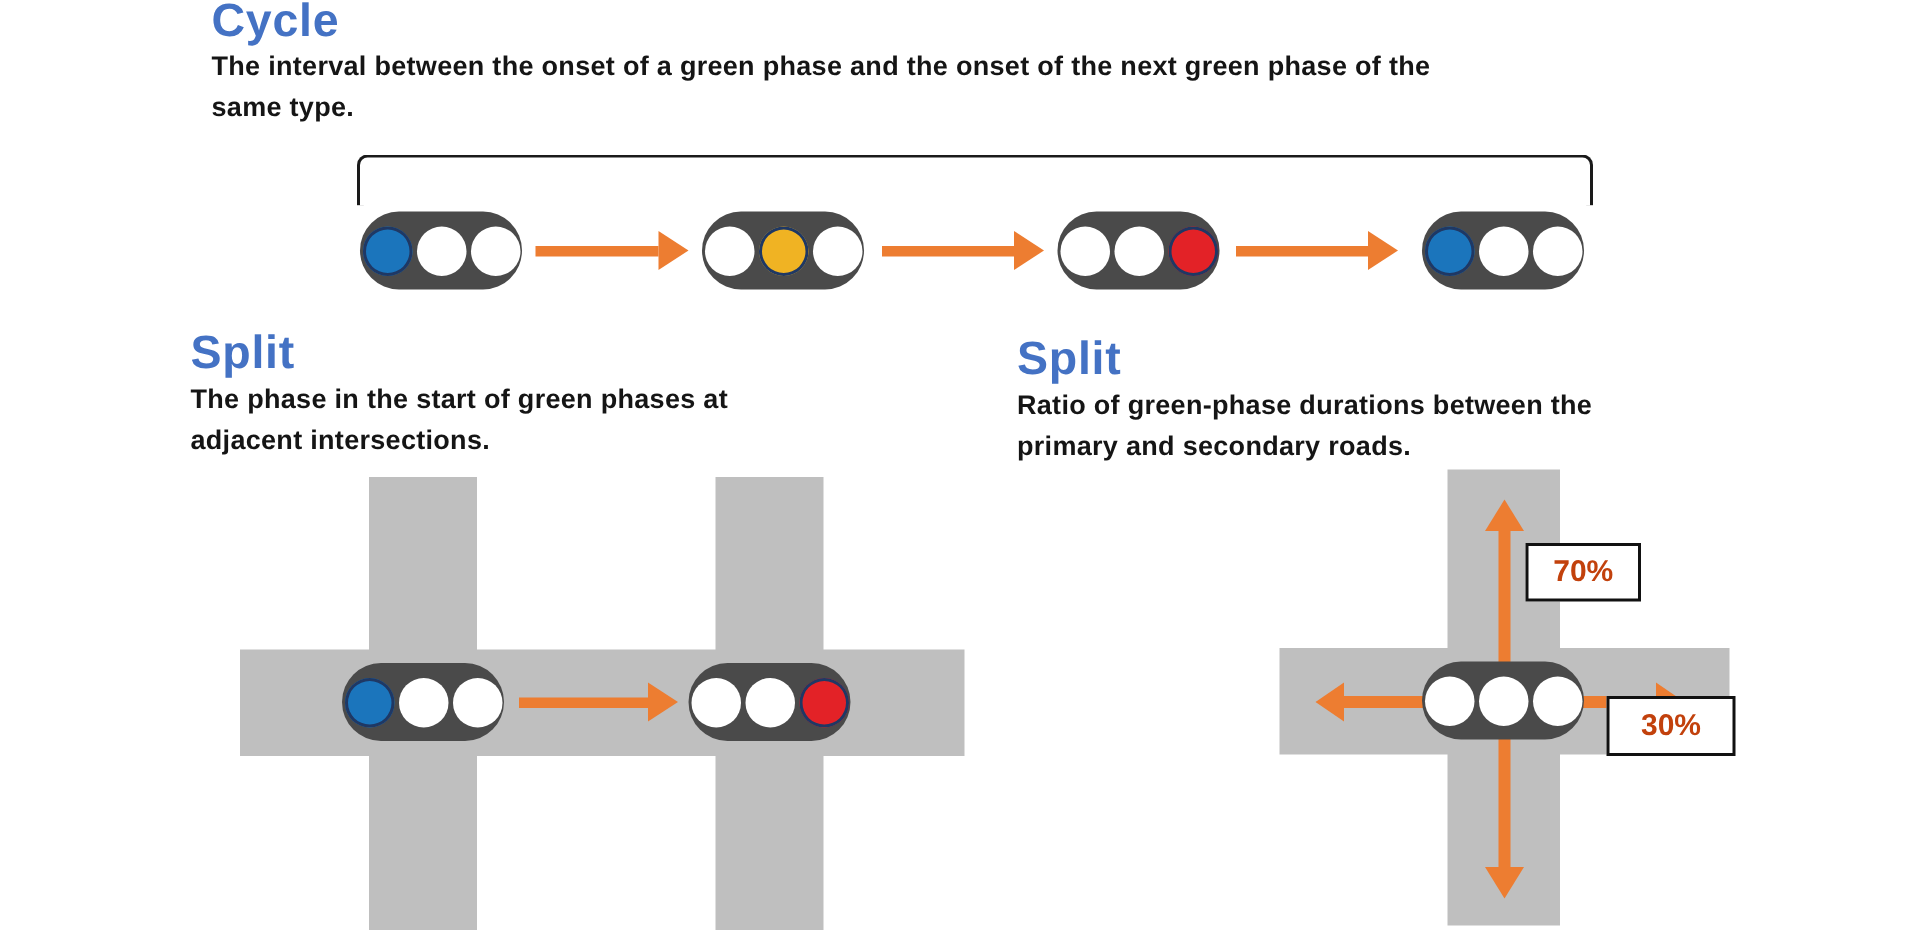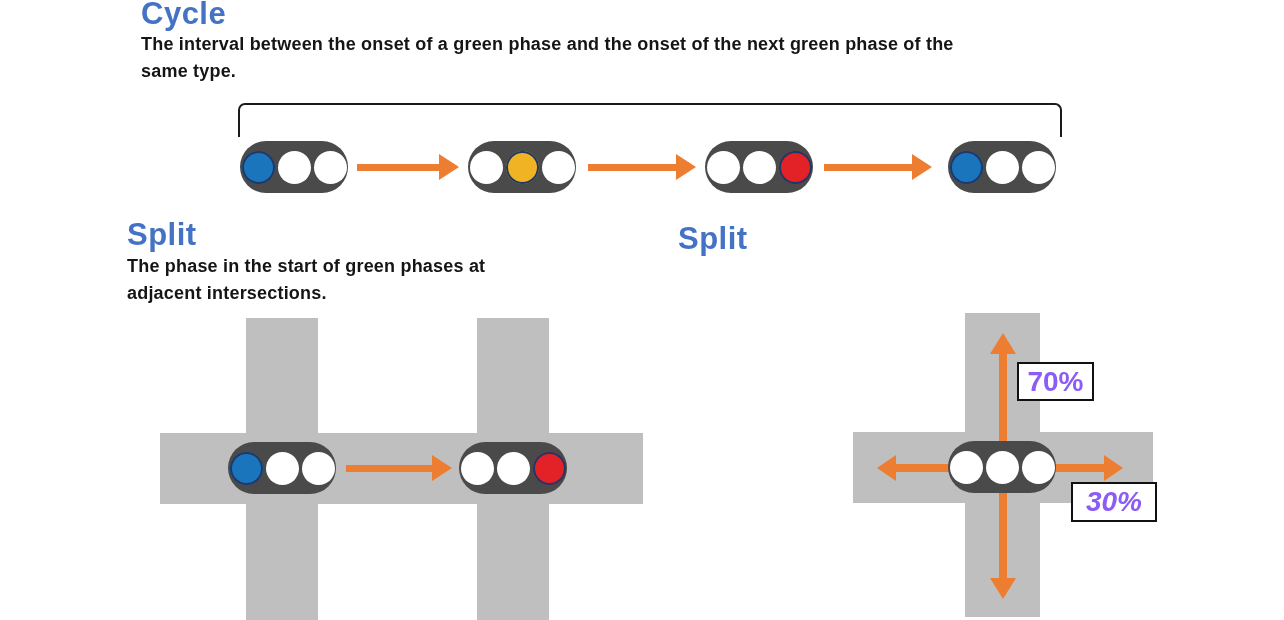--- a/index.html
+++ b/index.html
@@ -31,22 +31,22 @@
   .darrow-h .shaft{flex:1;height:8px;background:#ED7D31;}
   .darrow-h .head-l{width:0;height:0;border-top:13px solid transparent;border-bottom:13px solid transparent;border-right:19px solid #ED7D31;}
   .darrow-h .head-r{width:0;height:0;border-top:13px solid transparent;border-bottom:13px solid transparent;border-left:19px solid #ED7D31;}
 
   .darrow-v{position:absolute;display:flex;flex-direction:column;align-items:center;width:27px;z-index:2;}
   .darrow-v .shaft{flex:1;width:8px;background:#ED7D31;}
   .darrow-v .head-u{width:0;height:0;border-left:13px solid transparent;border-right:13px solid transparent;border-bottom:21px solid #ED7D31;}
   .darrow-v .head-d{width:0;height:0;border-left:13px solid transparent;border-right:13px solid transparent;border-top:21px solid #ED7D31;}
 
   
-  .pct{position:absolute;background:#ffffff;border:2px solid #111111;color:#8b5cf6;
-       font-size:28px;display:flex;align-items:center;justify-content:center;z-index:4;box-sizing:border-box;}
+  .pct{position:absolute;background:#ffffff;border:2px solid #111111;color:#c2410c;
+       font-size:20px;display:flex;align-items:center;justify-content:center;z-index:4;box-sizing:border-box;}
 </style>
 </head>
 <body>
 
 <div class="canvas">
 
   <div class="sec-title" style="left:141px;top:-4px;">Cycle</div>
   <div class="sec-desc" style="left:141px;top:31px;width:1130px;">The interval between the onset of a green phase and the onset of the next green phase of the
 same type.</div>
 
@@ -102,20 +102,22 @@
       <div class="shaft"></div>
       <div class="head"></div>
     </div>
   <div class="tl" style="left:459px;top:442px;">
       <div class="lamp" style="background: rgb(255, 255, 255);"></div>
       <div class="lamp" style="background: rgb(255, 255, 255);"></div>
       <div class="lamp" style="background: rgb(227, 34, 39); box-shadow: rgb(31, 56, 100) 0px 0px 0px 2px inset;"></div>
     </div>
 
   <div class="sec-title" style="left:678px;top:221px;">Split</div>
+  <div class="sec-desc" style="left:678px;top:257px;width:520px;">Ratio of green-phase durations between the
+primary and secondary roads.</div>
 
   <div class="road" style="left:965px;top:313px;width:75px;height:304px;"></div>
   <div class="road" style="left:853px;top:432px;width:300px;height:71px;"></div>
 
   <div class="darrow-v" style="left:989px;top:333px;height:266px;">
     <div class="head-u"></div>
     <div class="shaft"></div>
     <div class="head-d"></div>
   </div>
   <div class="darrow-h" style="left:877px;top:454px;width:246px;">
@@ -124,15 +126,15 @@
     <div class="head-r"></div>
   </div>
 
   <div class="tl" style="left:948px;top:441px;">
       <div class="lamp" style="background: rgb(255, 255, 255);"></div>
       <div class="lamp" style="background: rgb(255, 255, 255);"></div>
       <div class="lamp" style="background: rgb(255, 255, 255);"></div>
     </div>
 
   <div class="pct" style="left:1017px;top:362px;width:77px;height:39px;">70%</div>
-  <div class="pct" style="left:1071px;top:482px;width:86px;height:40px;font-style:italic;">30%</div>
+  <div class="pct" style="left:1071px;top:464px;width:86px;height:40px;">30%</div>
 
 </div>
 
 </body></html>

